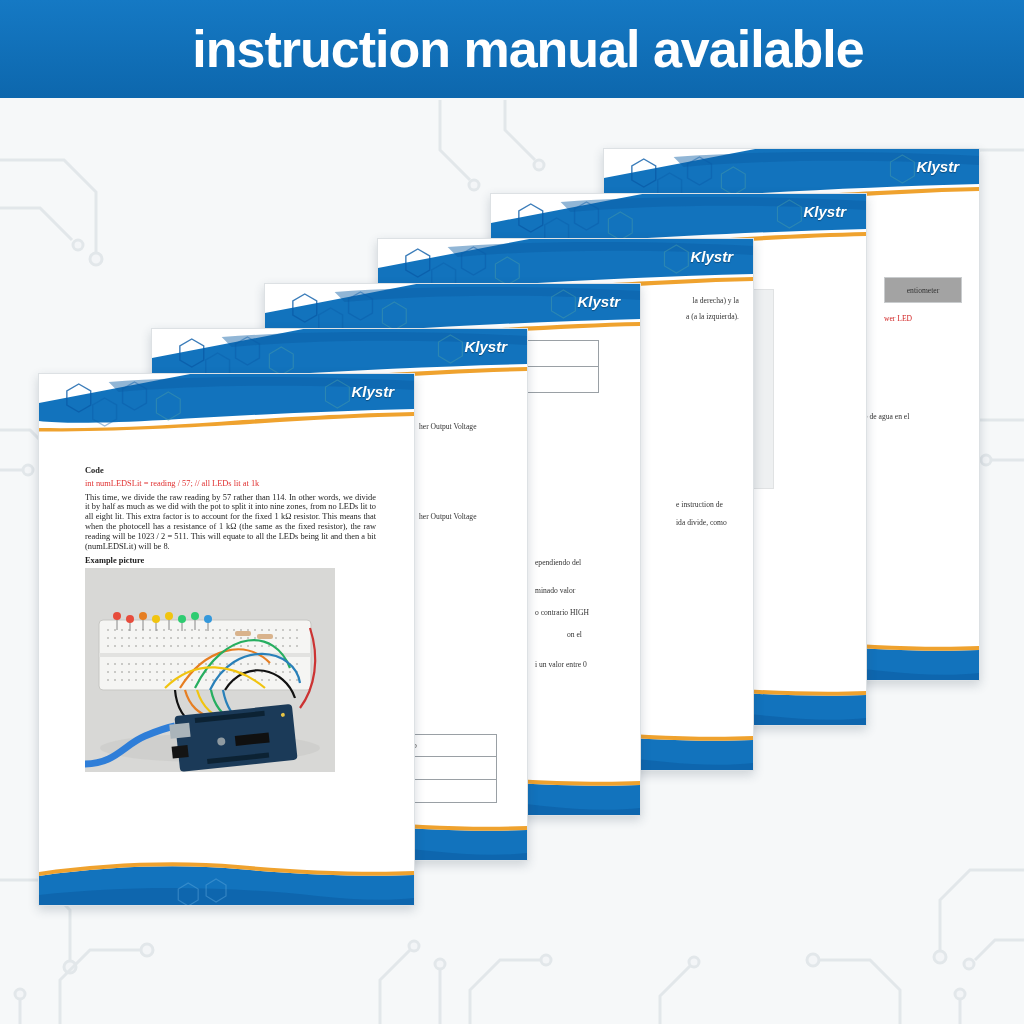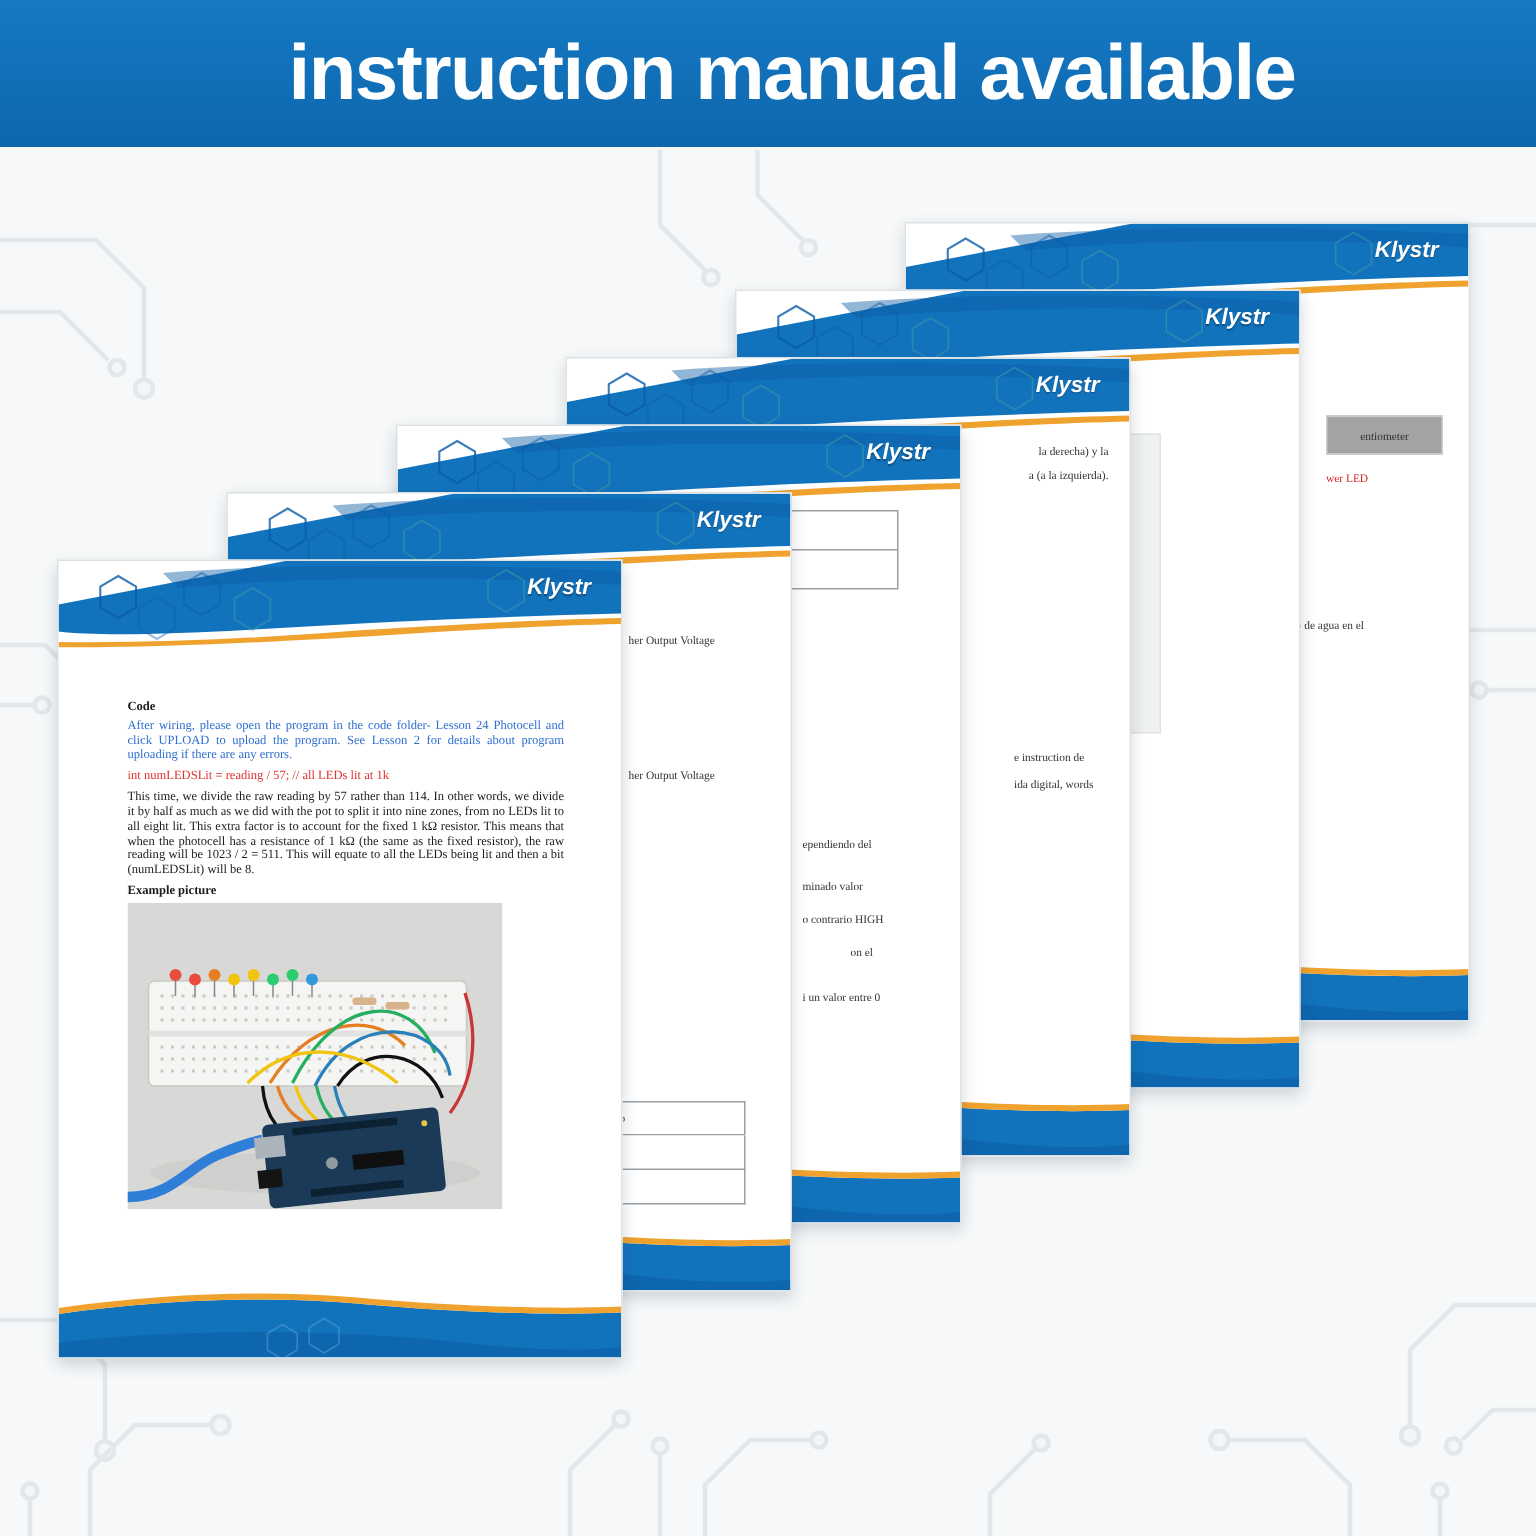--- a/index.html
+++ b/index.html
@@ -183,21 +183,21 @@
   </div>
 
   <div class="page p4">
     <svg class="hdr">
         <use href="#sym-hdr"></use>
       </svg>
     <span class="brand">Klystr</span>
     <div class="frag right" style="right:14px;top:58px;">la derecha) y la</div>
     <div class="frag right" style="right:14px;top:74px;">a (a la izquierda).</div>
     <div class="frag" style="left:298px;top:262px;">e instruction de</div>
-    <div class="frag" style="left:298px;top:280px;">ida digital, words</div>
+    <div class="frag" style="left:298px;top:280px;">ida divide, como</div>
     <svg class="ftr">
         <use href="#sym-ftr"></use>
       </svg>
   </div>
 
   <div class="page p3">
     <svg class="hdr">
         <use href="#sym-hdr"></use>
       </svg>
     <span class="brand">Klystr</span>
@@ -231,21 +231,20 @@
   </div>
 
   <div class="page p1">
     <svg class="hdr">
         <use href="#sym-hdr"></use>
       </svg>
     <span class="brand">Klystr</span>
 
     <div class="doc">
       <p class="hd">Code</p>
-      <p class="t-blue">After wiring, please open the program in the code folder- Lesson 24 Photocell and click UPLOAD to upload the program. See Lesson 2 for details about program uploading if there are any errors.</p>
       <p class="t-red">int numLEDSLit = reading / 57; // all LEDs lit at 1k</p>
       <p>This time, we divide the raw reading by 57 rather than 114. In other words, we divide it by half as much as we did with the pot to split it into nine zones, from no LEDs lit to all eight lit. This extra factor is to account for the fixed 1 kΩ resistor. This means that when the photocell has a resistance of 1 kΩ (the same as the fixed resistor), the raw reading will be 1023 / 2 = 511. This will equate to all the LEDs being lit and then a bit (numLEDSLit) will be 8.</p>
       <p class="hd">Example picture</p>
 
       <svg class="photo" viewBox="0 0 250 204">
         <rect width="250" height="204" fill="#d8d8d6"></rect>
         <ellipse cx="125" cy="180" rx="110" ry="14" fill="#c9c9c6" opacity="0.6"></ellipse>
 
         <g>
           <rect x="14" y="52" width="212" height="70" rx="4" fill="#f5f5f3" stroke="#c7c7c4"></rect>

